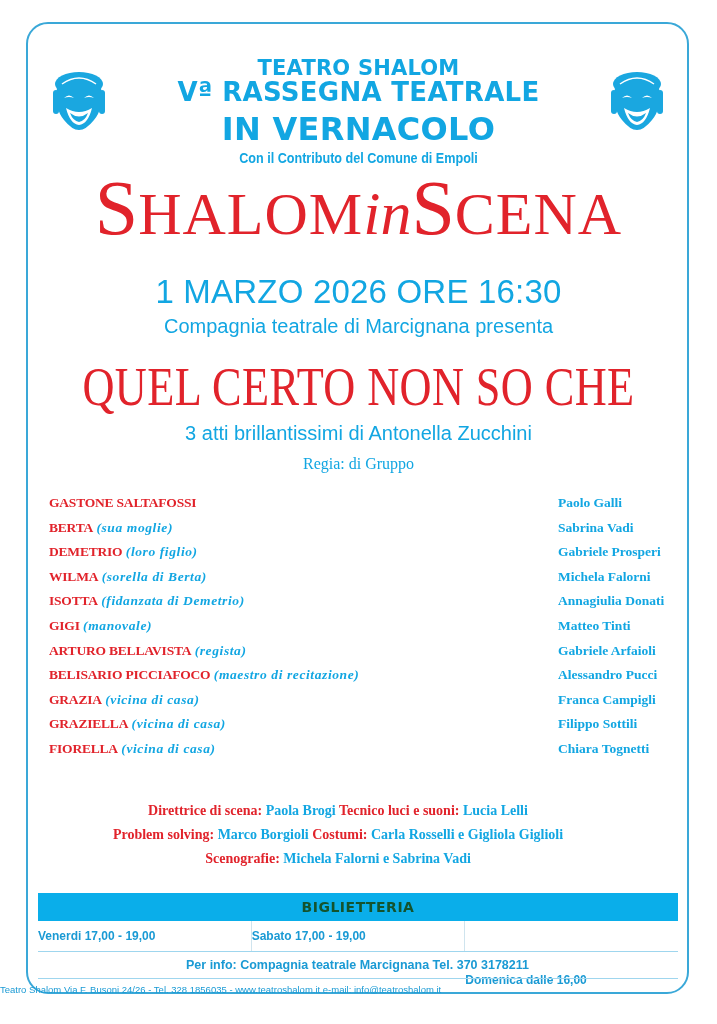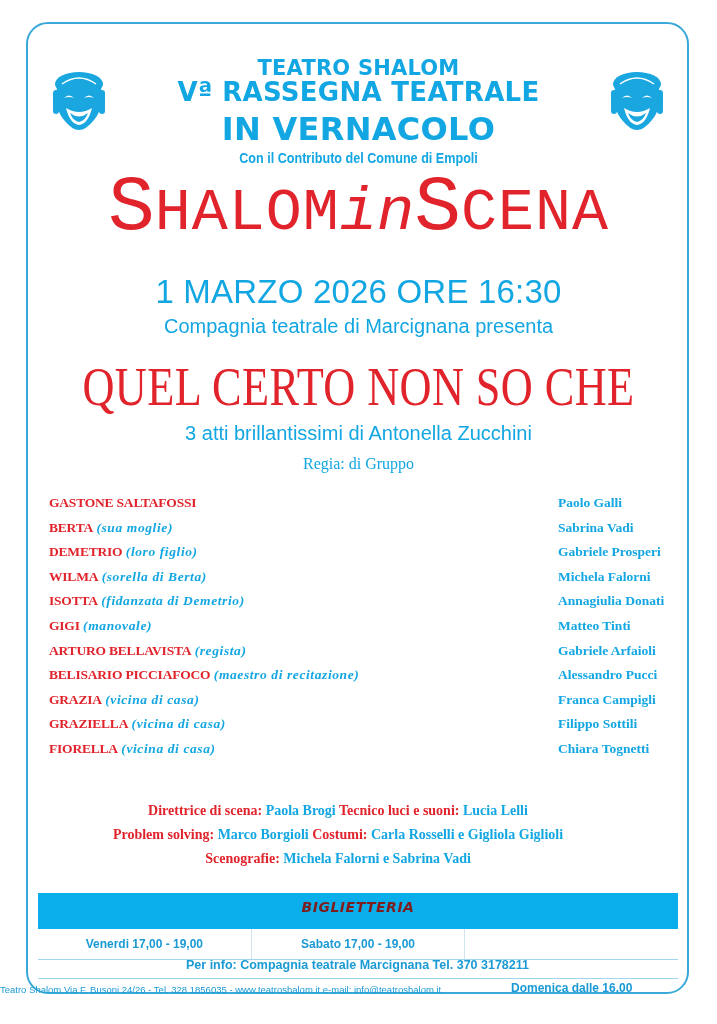--- a/index.html
+++ b/index.html
@@ -8,21 +8,21 @@
     font-family: "Liberation Sans", sans-serif;
   }
   .frame {
     position: absolute; left: 26px; top: 22px; width: 663px; height: 972px;
     border: 2px solid #3aa8d8; border-radius: 22px; box-sizing: border-box;
   }
   .abs { position: absolute; left: 0; width: 717px; text-align: center; }
   .blue { color: #12a6e2; }
   .red { color: #e1232b; }
   .sans-bold { font-family: "DejaVu Sans", sans-serif; font-weight: bold; }
-  .serif { font-family: Liberation Mono, monospace; }
+  .serif { font-family: Liberation Serif, serif; }
 
   .hdr1 { top: 56px; font-size: 21px; letter-spacing: 0.2px; }
   .hdr2 { top: 77px; font-size: 26px; letter-spacing: 0.3px; }
   .hdr3 { top: 110px; font-size: 32px; letter-spacing: 0.3px; }
   .contrib { top: 150px; font-size: 14px; font-weight: bold; font-family: "Liberation Sans", sans-serif; transform: scaleX(0.9); }
 
   .brand { top: 168px; font-size: 66px; line-height: 80px; white-space: nowrap; }
   .brand .big { font-size: 78px; }
   .brand .sm { font-size: 60px; letter-spacing: 1px; }
   .brand .it { font-style: italic; font-size: 62px; }
@@ -39,23 +39,23 @@
   .role .nm { color: #e1232b; letter-spacing: -0.2px; }
   .role .ds { color: #12a6e2; font-style: italic; letter-spacing: 0.6px; }
   .actor { position: absolute; left: 509px; top: 0; color: #12a6e2; white-space: nowrap; }
 
   .credits { position: absolute; left: 16px; width: 644px; text-align: center; font-family: "Liberation Serif", serif; font-weight: bold; font-size: 14px; }
   .credits .k { color: #e1232b; }
   .credits .v { color: #12a6e2; }
   .cr1 { top: 803px; } .cr2 { top: 827px; } .cr3 { top: 851px; }
 
   .ticket { position: absolute; left: 38px; top: 893px; width: 640px; }
-  .ticket-head { background: #0aaeea; height: 36px; color: #7f1d1d; text-align: center; font-family: "DejaVu Sans", sans-serif; font-weight: bold; font-size: 14px; line-height: 28px; letter-spacing: 0.5px; font-style: italic; }
+  .ticket-head { background: #0aaeea; height: 28px; color: #14532d; text-align: center; font-family: "DejaVu Sans", sans-serif; font-weight: bold; font-size: 14px; line-height: 28px; letter-spacing: 0.5px; }
   .ticket-row { display: flex; height: 30px; border-bottom: 1px solid #9fd6ee; }
-  .ticket-cell { flex: 1; text-align: center; line-height: 30px; font-size: 12px; color: #1a9ad4; font-weight: bold; border-right: 1px solid #cfe4ee; transform: scaleX(1); }
+  .ticket-cell { flex: 1; text-align: left; line-height: 30px; font-size: 12px; color: #1a9ad4; font-weight: bold; border-right: 1px solid #cfe4ee; transform: scaleX(1); }
   .ticket-cell:last-child { border-right: none; margin-top: 44px; }
   .info { position: absolute; left: 0; width: 715px; top: 958px; text-align: center; font-size: 12.5px; color: #1a9ad4; font-weight: bold; }
   .sep2 { position: absolute; left: 38px; width: 640px; top: 978px; border-top: 1px solid #9fd6ee; }
   .footer { position: absolute; left: 0; width: 717px; top: 984px; text-align: left; font-size: 9.5px; color: #1a9ad4; font-weight: normal; }
 
   .mask { position: absolute; width: 58px; height: 66px; }
   .mask-left { left: 50px; top: 68px; }
   .mask-right { left: 608px; top: 68px; }
 </style>
 </head>

